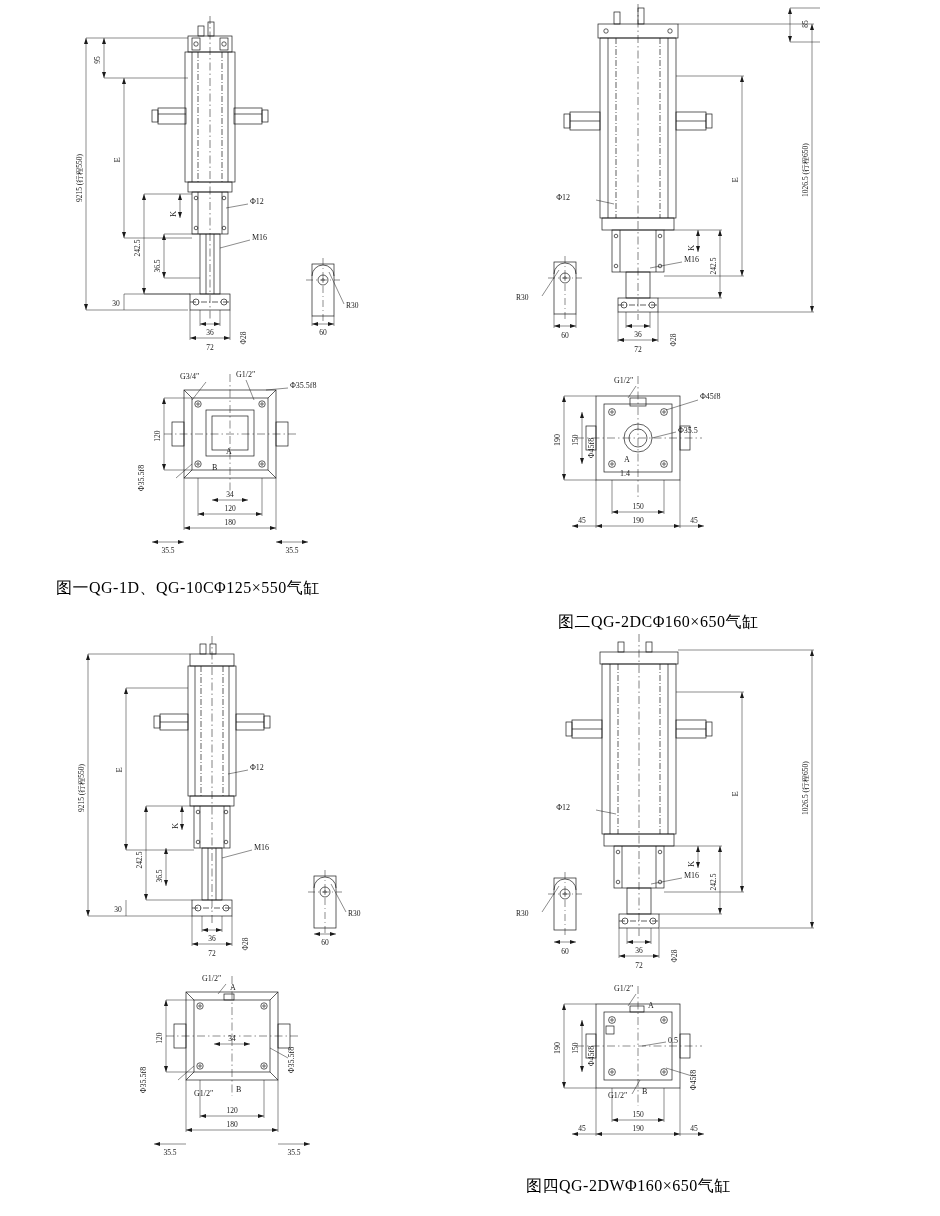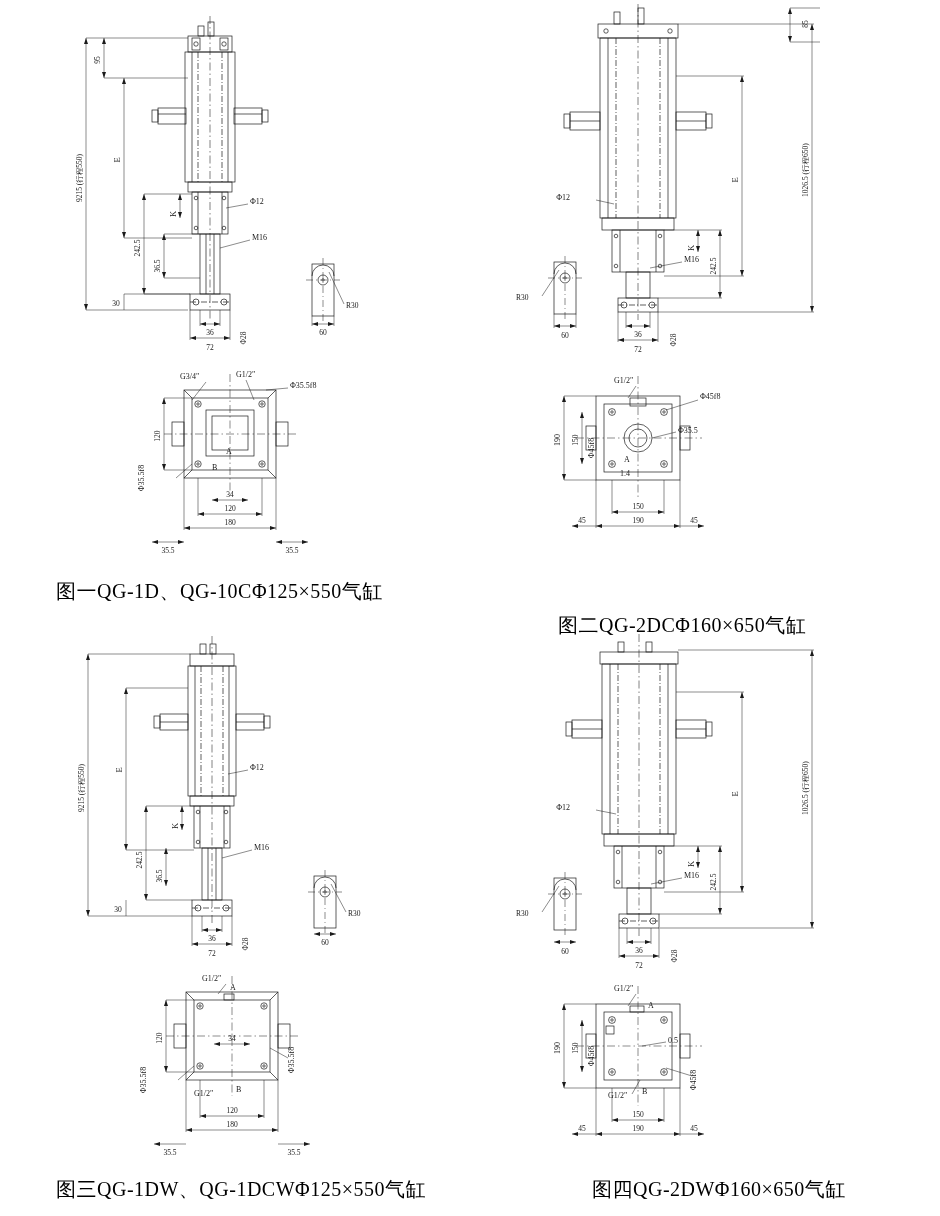--- a/index.html
+++ b/index.html
@@ -1,19 +1,19 @@
 <!DOCTYPE html>
 <html><head>
 <meta charset="utf-8">
 <style>
   html,body{margin:0;padding:0;background:#ffffff;}
   body{width:940px;height:1216px;position:relative;font-family:"Liberation Serif",serif;color:#000;}
   .sheet{position:absolute;left:0;top:0;width:940px;height:1216px;}
   .fig{position:absolute;}
-  .cap{position:absolute;font-size:20px;letter-spacing:0.5px;white-space:nowrap;font-family:"Liberation Serif",serif;text-align:right;}
+  .cap{position:absolute;font-size:16px;letter-spacing:0.5px;white-space:nowrap;font-family:"Liberation Serif",serif;text-align:right;}
   svg{display:block;}
   text{font-family:"Liberation Serif",serif;}
   .dim{font-size:7.5px;}
   .dim9{font-size:8.5px;}
   .lbl{font-size:8px;}
 </style>
 </head>
 <body>
 
 <div class="sheet">
@@ -587,21 +587,20 @@
         <text class="lbl" x="154" y="468">G1/2"</text>
         <text class="dim" x="192" y="485" text-anchor="middle">120</text>
         <text class="dim" x="192" y="499" text-anchor="middle">180</text>
         <text class="dim" x="130" y="527" text-anchor="middle">35.5</text>
         <text class="dim" x="254" y="527" text-anchor="middle">35.5</text>
         <text class="lbl" x="190" y="362">A</text>
         <text class="lbl" x="196" y="464">B</text>
       </g>
     </svg>
   </div>
-  <div class="cap" style="left:56px;top:1176px;">图三QG-1DW、QG-1DCWΦ125×550气缸</div>
 
   <div class="fig" style="left:490px;top:628px;">
     <svg width="430" height="540" viewBox="0 0 430 540" fill="none" stroke="#1a1a1a" stroke-width="0.7">
       <g>
         <rect x="128" y="14" width="6" height="10"></rect>
         <rect x="156" y="14" width="6" height="10"></rect>
         <rect x="110" y="24" width="78" height="12"></rect>
       </g>
       <g>
         <rect x="112" y="36" width="74" height="170"></rect>
@@ -748,15 +747,15 @@
         <text class="lbl" x="118" y="470">G1/2"</text>
         <text class="dim" x="148" y="489" text-anchor="middle">150</text>
         <text class="dim" x="148" y="503" text-anchor="middle">190</text>
         <text class="dim" x="92" y="503" text-anchor="middle">45</text>
         <text class="dim" x="204" y="503" text-anchor="middle">45</text>
         <text class="lbl" x="158" y="380">A</text>
         <text class="lbl" x="152" y="466">B</text>
       </g>
     </svg>
   </div>
-  <div class="cap" style="left:592px;top:1176px;">图四QG-2DWΦ160×650气缸</div>
+  <div class="cap" style="left:526px;top:1176px;">图四QG-2DWΦ160×650气缸</div>
 
 </div>
 
 </body></html>

